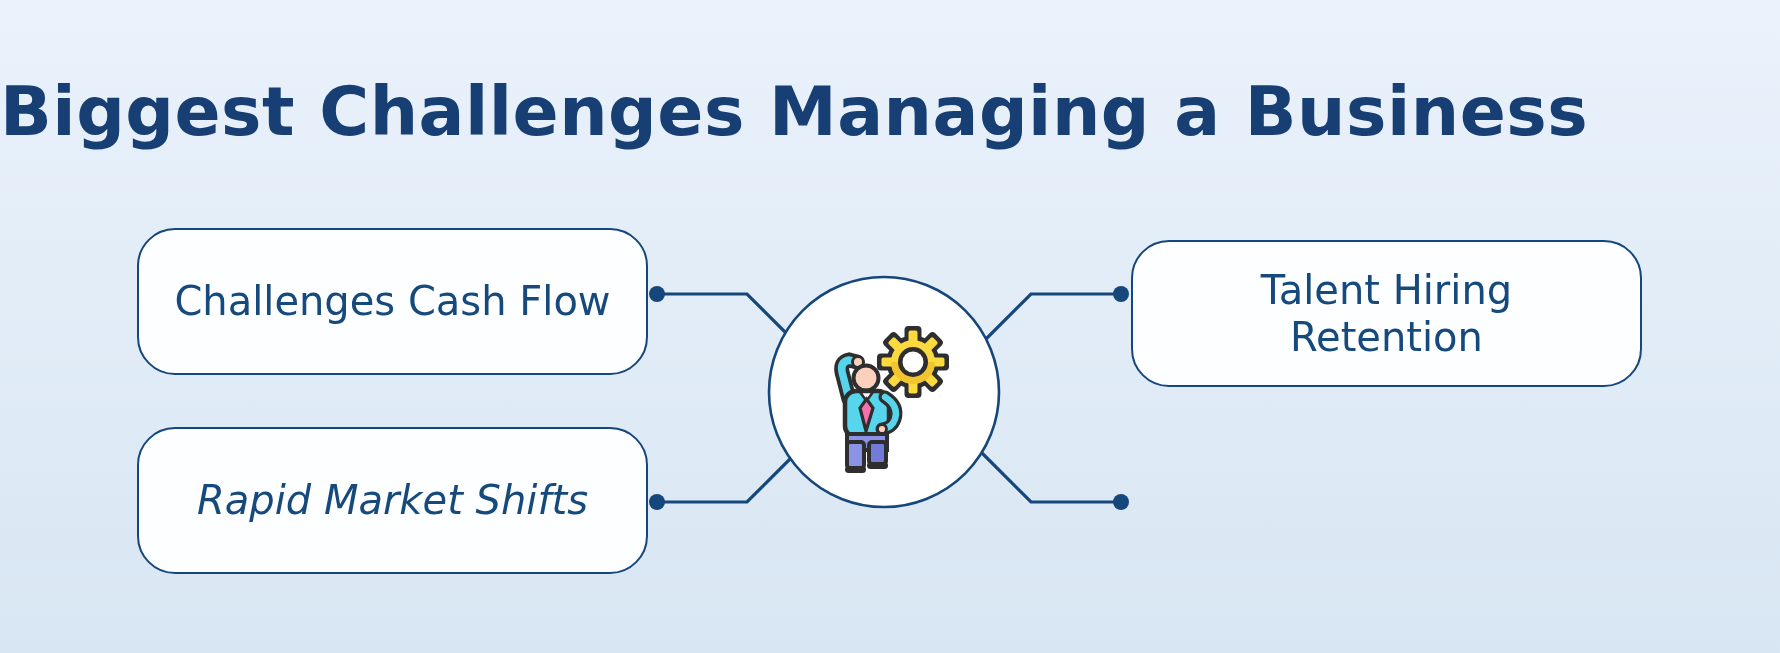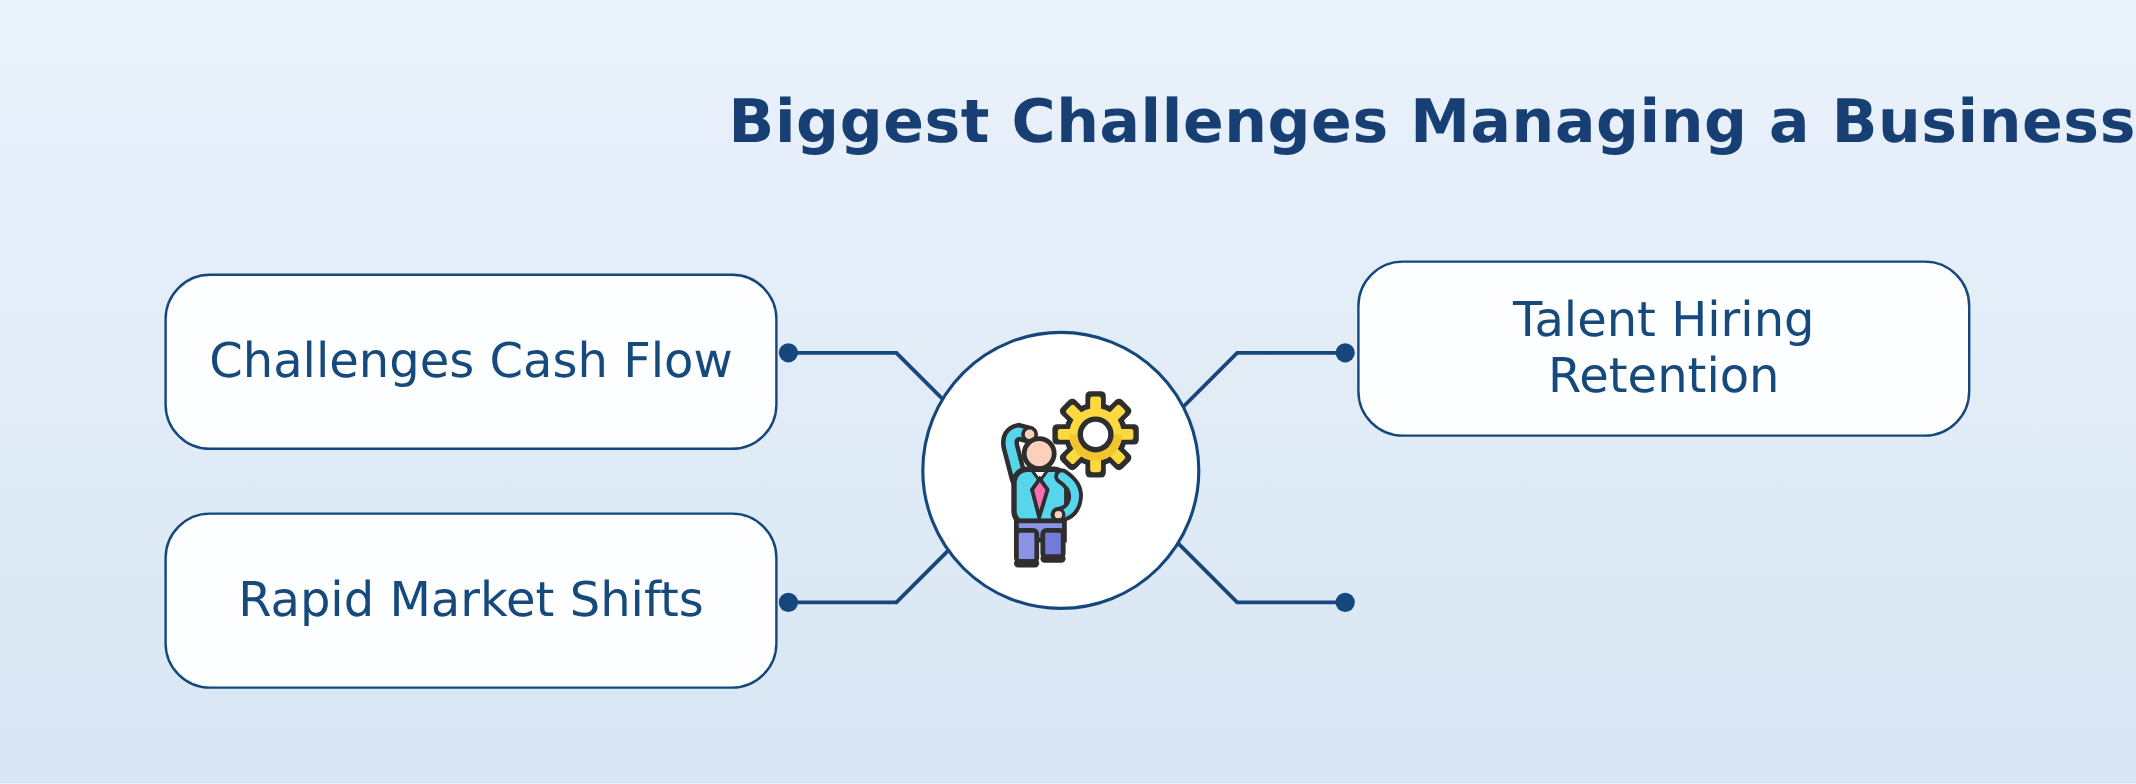--- a/index.html
+++ b/index.html
@@ -23,44 +23,44 @@
   body{font-family:"DejaVu Sans","Liberation Sans",sans-serif;}
   .canvas{
     position:relative;
     width:1780px;height:653px;
     background:linear-gradient(180deg,var(--bg-top) 0%,var(--bg-bottom) 100%);
     overflow:hidden;
   }
   .title{
     position:absolute;
     top:72px;left:0;width:100%;
-    text-align:right;
-    font-size:50px;
+    text-align:left;
+    font-size:68px;
     font-weight:bold;
     letter-spacing:.5px;
     color:var(--title-navy);
   }
   .node{
     position:absolute;
     width:511px;height:147px;
     background:var(--node-fill);
     border:2.5px solid var(--navy);
     border-radius:38px;
     display:flex;align-items:center;justify-content:center;
     text-align:center;
   }
   .node-label{
     color:var(--text-navy);
     font-size:40px;
     line-height:1.16;
     white-space:pre-line;
   }
   .node-tl{left:137px;top:228px;}
-  .node-bl{left:137px;top:427px;}
-  .node-tr{left:1131px;top:217px;}
+  .node-bl{left:137px;top:427px;font-style:italic;}
+  .node-tr{left:1131px;top:240px;}
   .node-br{left:1131px;top:427px;}
   svg.layer{position:absolute;left:0;top:0;}
   .conn{stroke:var(--navy);stroke-width:3.2;fill:none;}
   .conn-dot{fill:var(--navy);}
   .hub{fill:#ffffff;stroke:var(--navy);stroke-width:2.6;}
   .ol{fill:var(--outline-dark);}
   .arm-o{stroke:var(--outline-dark);fill:none;stroke-linecap:round;}
   .arm-i{stroke:var(--shirt-cyan);fill:none;stroke-linecap:round;}
   .gear-y{fill:var(--gear-yellow);}
 </style>

